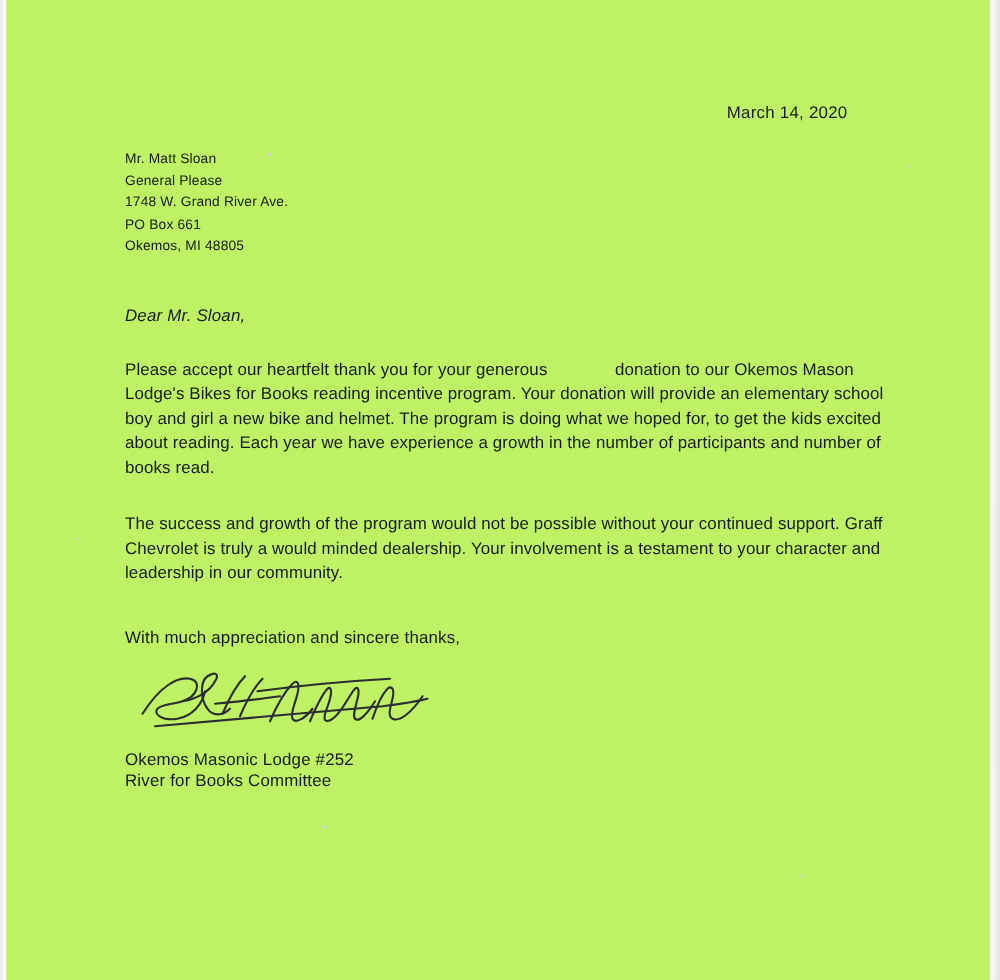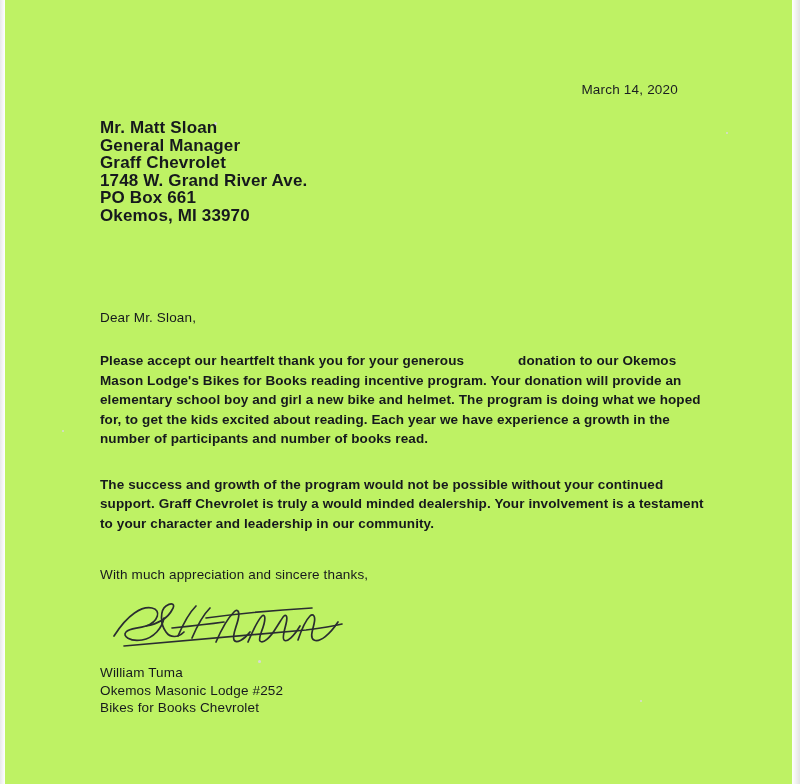--- a/index.html
+++ b/index.html
@@ -52,46 +52,45 @@
   .date-line {
     text-align: right;
     font-size: 13.5px;
     letter-spacing: 0.2px;
     color: #1b1e22;
     margin-bottom: 22px;
     padding-right: 42px;
   }
 
   .address-block {
-    font-size: 17px;
+    font-size: 11px;
     line-height: 17.5px;
     letter-spacing: 0.15px;
     color: #16191d;
-    font-weight: bold;
   }
   .address-block div {
     white-space: pre;
   }
 
   .salutation {
-    margin-top: 86px;
+    margin-top: 38px;
     font-size: 13.5px;
     letter-spacing: 0.15px;
     color: #16191d;
+    font-style: italic;
   }
 
   .para {
     margin-top: 26px;
     font-size: 13.5px;
     line-height: 19.5px;
     letter-spacing: 0.1px;
     color: #16191d;
     text-align: left;
     max-width: 608px;
-    font-weight: bold;
   }
   .para.redacted-para .redaction {
     display: inline-block;
     width: 54px;
   }
 
   .closing {
     margin-top: 34px;
     font-size: 13.5px;
     letter-spacing: 0.15px;
@@ -137,25 +136,24 @@
   <span class="speck" style="left:62px; top:430px; width:2px; height:2px;"></span>
   <span class="speck" style="left:258px; top:660px; width:3px; height:3px;"></span>
   <span class="speck" style="left:640px; top:700px; width:2px; height:2px;"></span>
 
   <div class="letter-body">
 
     <div class="date-line">March 14, 2020</div>
 
     <div class="address-block">
       <div>Mr. Matt Sloan</div>
-      <div>General Manager</div>
-      <div>Graff Chevrolet</div>
+      <div>General Please</div>
       <div>1748 W. Grand River Ave.</div>
       <div>PO Box 661</div>
-      <div>Okemos, MI 33970</div>
+      <div>Okemos, MI 48805</div>
     </div>
 
     <div class="salutation">Dear Mr. Sloan,</div>
 
     <p class="para redacted-para"><span>Please accept our heartfelt thank you for your generous</span><span class="redaction"></span><span>donation to our Okemos Mason Lodge's Bikes for Books reading incentive program.  Your donation will provide an elementary school boy and girl a new bike and helmet.  The program is doing what we hoped for, to get the kids excited about reading.  Each year we have experience a growth in the number of participants and number of books read.</span></p>
 
     <p class="para">The success and growth of the program would not be possible without your continued support.  Graff Chevrolet is truly a would minded dealership.  Your involvement is a testament to your character and leadership in our community.</p>
 
     <div class="closing">With much appreciation and sincere thanks,</div>
 
@@ -170,19 +168,18 @@
           <path d="M110 44 C116 30, 122 20, 128 14 C132 10, 134 14, 132 22 C130 30, 126 38, 128 42 C130 46, 138 42, 144 34"></path>
           <path d="M142 44 C148 30, 152 22, 156 18 C158 16, 160 18, 158 26 C156 34, 152 40, 154 43 C157 46, 164 40, 170 30 C174 24, 176 20, 178 18 C180 16, 182 18, 180 26 C178 34, 176 40, 178 42 C181 45, 188 38, 194 28"></path>
           <path d="M192 42 C196 30, 200 22, 204 18 C207 15, 210 18, 208 26 C206 34, 204 40, 208 42 C214 45, 224 36, 232 24"></path>
           <path d="M100 20 C130 16, 170 12, 206 10"></path>
           <path d="M18 48 C60 44, 130 38, 200 32 C216 30, 228 28, 236 26"></path>
         </g>
       </svg>
     </div>
 
     <div class="signer-block">
-      <div>William Tuma</div>
       <div>Okemos Masonic Lodge #252</div>
-      <div>Bikes for Books Chevrolet</div>
+      <div>River for Books Committee</div>
     </div>
 
   </div>
 </div>
 
 </body></html>

